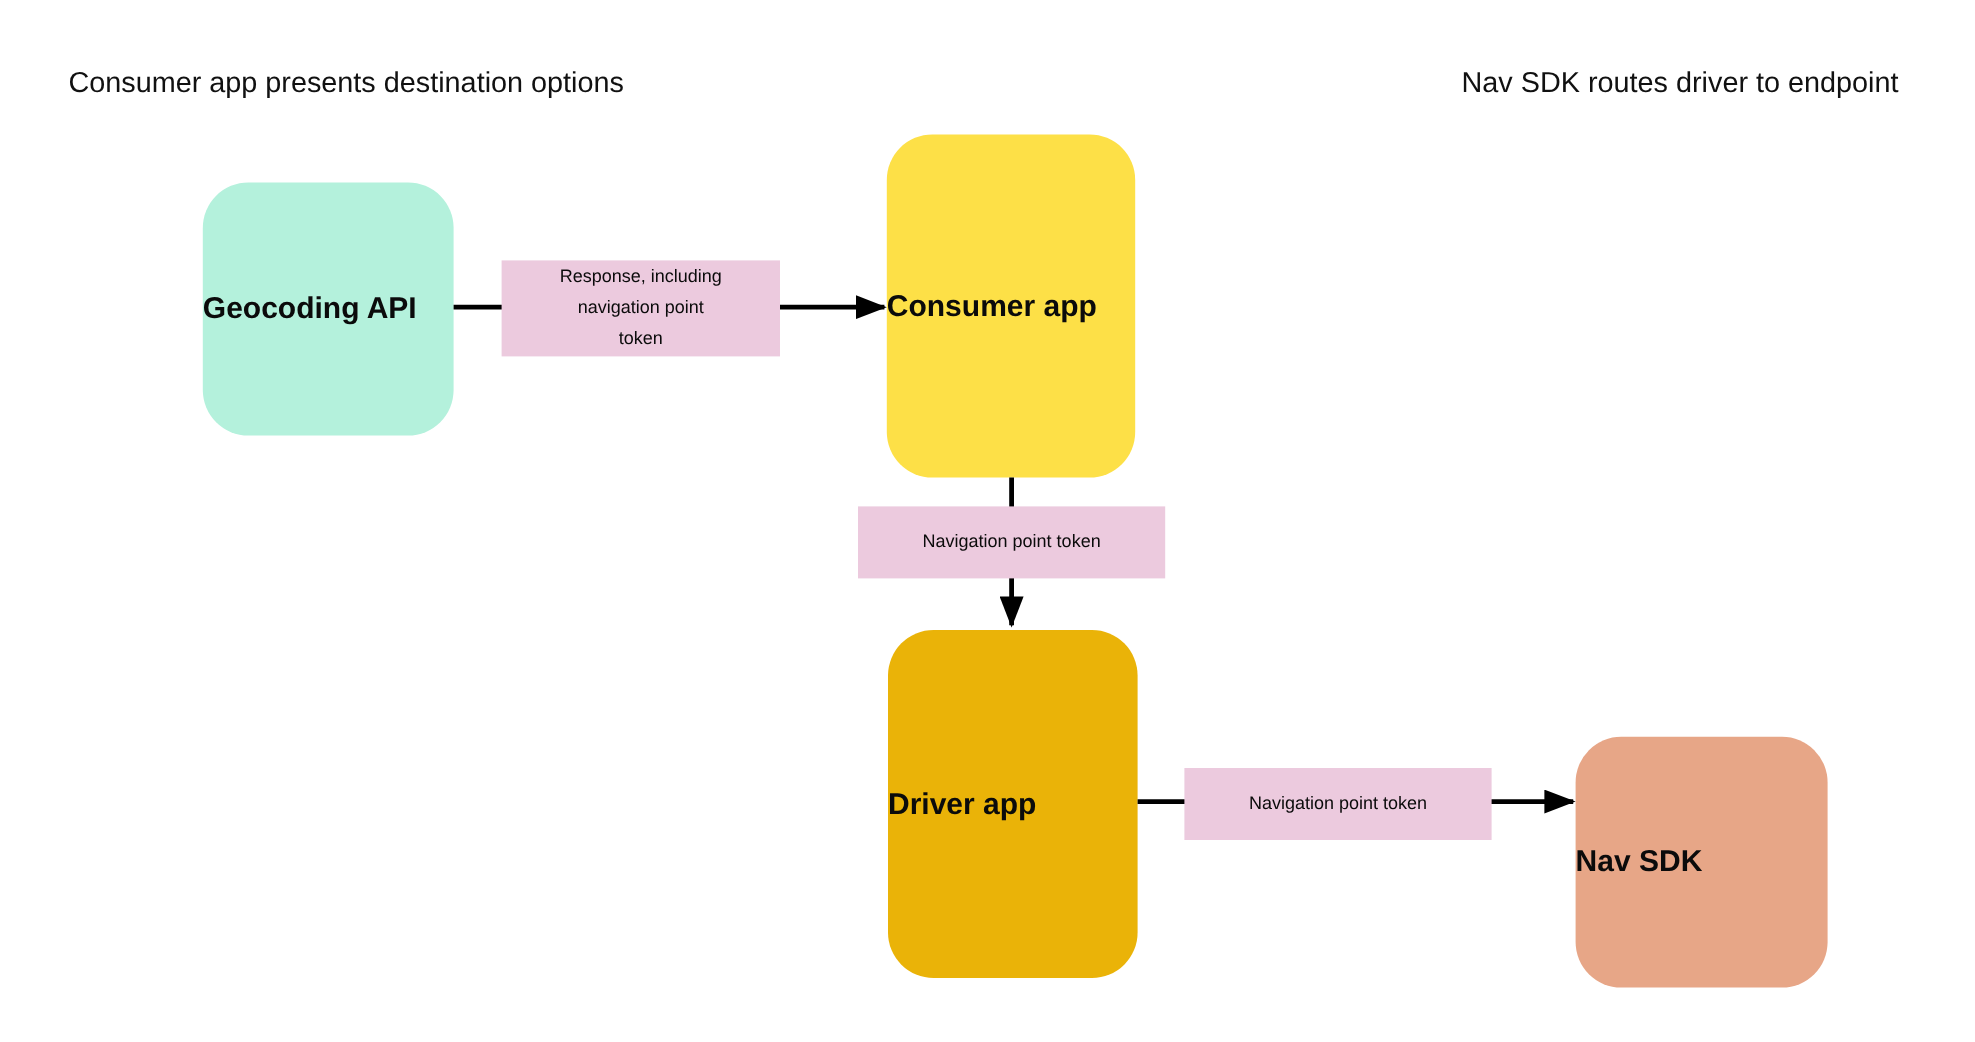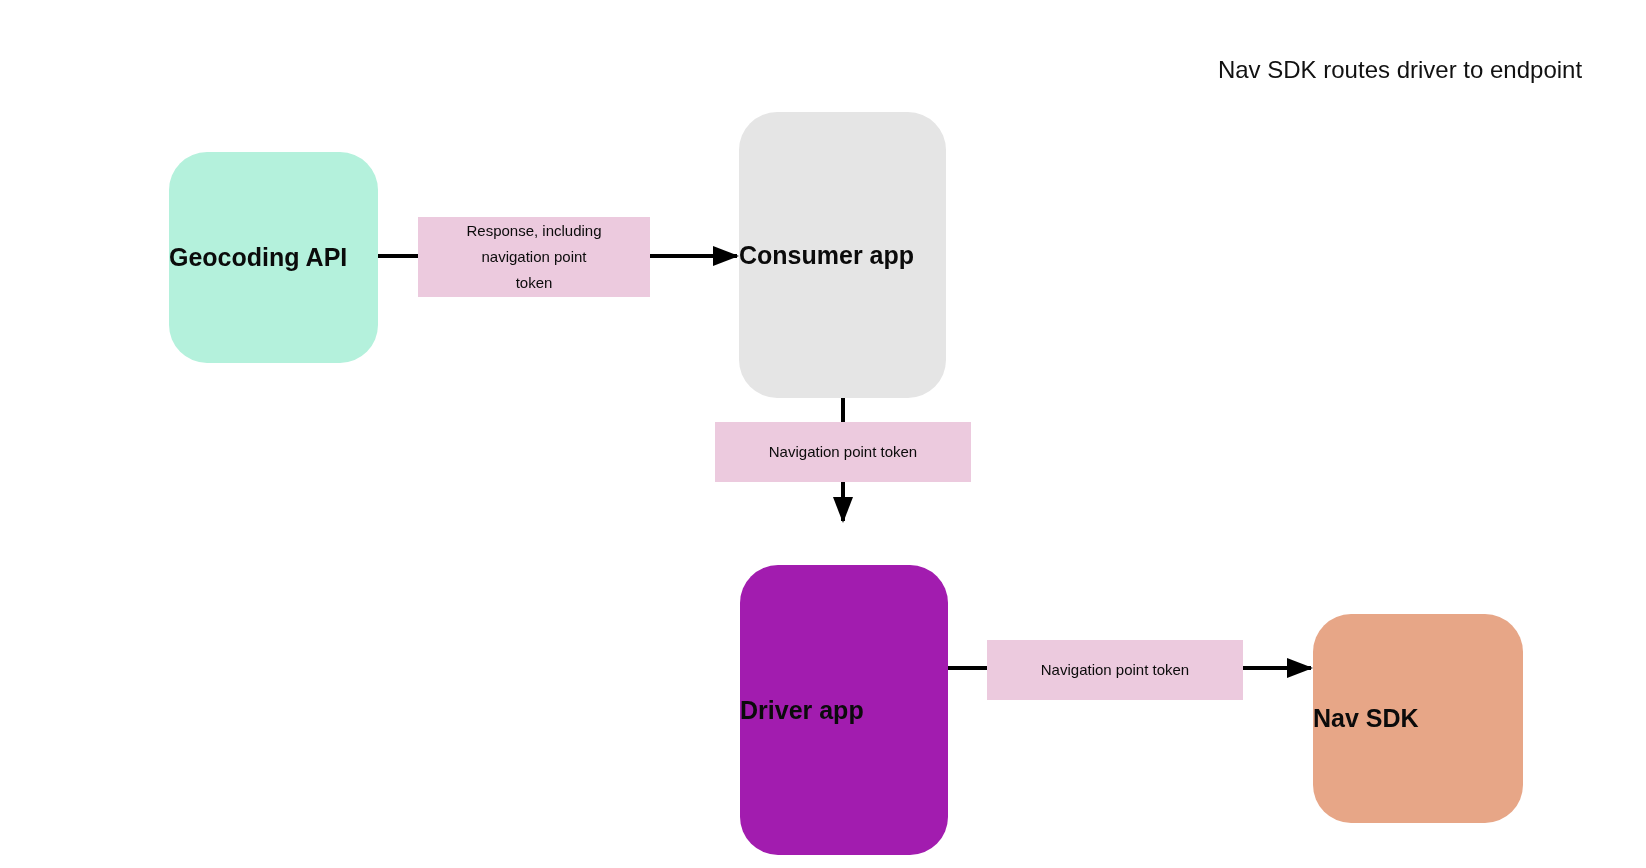--- a/index.html
+++ b/index.html
@@ -71,20 +71,21 @@
   .arrows line {
     stroke: #000000;
     stroke-width: 4;
   }
 </style>
 </head>
 <body>
 
 <div class="canvas">
 
+  <div class="col-header left">Consumer app presents destination options</div>
   <div class="col-header right">Nav SDK routes driver to endpoint</div>
 
   <svg class="arrows" viewBox="0 0 1646 868" xmlns="http://www.w3.org/2000/svg">
     <defs>
       <marker id="arrowhead" markerUnits="userSpaceOnUse" markerWidth="26" markerHeight="20" refX="24" refY="10" orient="auto">
         <path d="M0,0 L26,10 L0,20 Z" fill="#000000"></path>
       </marker>
     </defs>
     <line x1="378" y1="256" x2="737" y2="256" marker-end="url(#arrowhead)"></line>
     <line x1="843" y1="398" x2="843" y2="521" marker-end="url(#arrowhead)"></line>
@@ -94,25 +95,25 @@
   <div class="edge-label response" style="background-color: rgb(236, 202, 222);">Response, including
 navigation point
 token</div>
   <div class="edge-label token-v" style="background-color: rgb(236, 202, 222);">Navigation point token</div>
   <div class="edge-label token-h" style="background-color: rgb(236, 202, 222);">Navigation point token</div>
 
   <div class="node geocoding" style="background-color: rgb(180, 241, 220);">
     <span class="node-label">Geocoding API</span>
   </div>
 
-  <div class="node consumer" style="background-color: #e5e5e5;">
+  <div class="node consumer" style="background-color: #fde047;">
     <span class="node-label">Consumer app</span>
   </div>
 
-  <div class="node driver" style="background-color: #a21caf; margin-top: 40px;">
+  <div class="node driver" style="background-color: #eab308;">
     <span class="node-label">Driver app</span>
   </div>
 
   <div class="node navsdk" style="background-color: rgb(231, 166, 135);">
     <span class="node-label">Nav SDK</span>
   </div>
 
 </div>
 
 </body></html>

